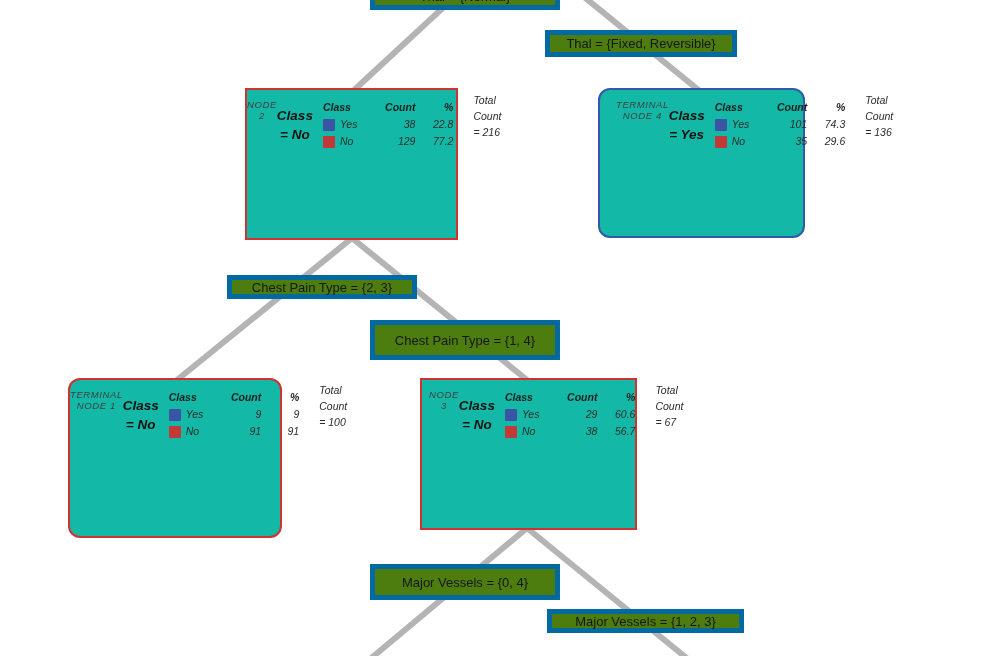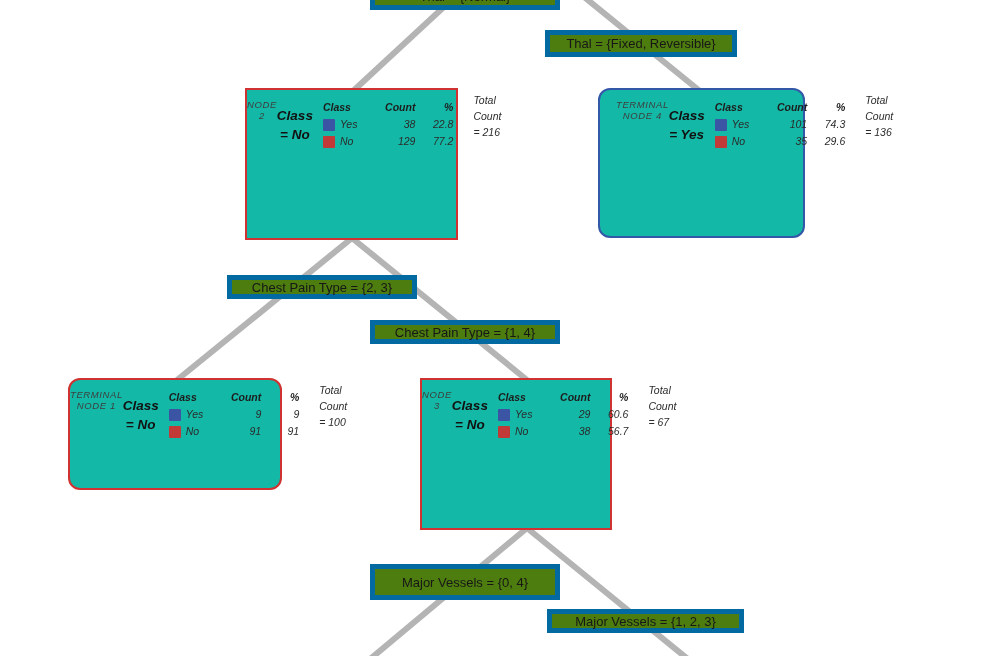--- a/index.html
+++ b/index.html
@@ -60,21 +60,21 @@
     <line x1="578" y1="-8" x2="701" y2="92"></line>
     <line x1="352" y1="238" x2="177" y2="380"></line>
     <line x1="352" y1="238" x2="527" y2="380"></line>
     <line x1="527" y1="528" x2="369" y2="660"></line>
     <line x1="527" y1="528" x2="689" y2="660"></line>
   </svg>
 
   <div class="branch-label" style="left:370px;top:-17px;width:190px;height:27px;">Thal = {Normal}</div>
   <div class="branch-label" style="left:545px;top:30px;width:192px;height:27px;">Thal = {Fixed, Reversible}</div>
   <div class="branch-label" style="left:195px;top:275px;width:190px;height:24px;margin-left:32px;">Chest Pain Type = {2, 3}</div>
-  <div class="branch-label" style="left:370px;top:320px;width:190px;height:24px;">Chest Pain Type = {1, 4}</div>
+  <div class="branch-label" style="left:370px;top:320px;width:190px;height:40px;">Chest Pain Type = {1, 4}</div>
   <div class="branch-label" style="left:370px;top:564px;width:190px;height:36px;">Major Vessels = {0, 4}</div>
   <div class="branch-label" style="left:547px;top:609px;width:197px;height:24px;">Major Vessels = {1, 2, 3}</div>
 
   <div class="node red" style="left:245px;top:88px;width:213px;height:152px;">
     <div class="node-title">NODE 2</div>
     <div class="node-class">Class = No</div>
     <div class="tbl">
       <div class="trow head">
         <span class="c1">Class</span>
         <span class="c2">Count</span>
@@ -132,21 +132,21 @@
       </div>
     </div>
     <div class="sep"></div>
     <div class="total">Total Count = 136</div>
     <div class="bar">
       <div class="seg yes" style="width: 74.3%;"></div>
       <div class="seg no"></div>
     </div>
   </div>
 
-  <div class="node red terminal" style="left:68px;top:378px;width:214px;height:112px;">
+  <div class="node red terminal" style="left:68px;top:378px;width:214px;height:160px;">
     <div class="node-title">TERMINAL NODE 1</div>
     <div class="node-class">Class = No</div>
     <div class="tbl">
       <div class="trow head">
         <span class="c1">Class</span>
         <span class="c2">Count</span>
         <span class="c3">%</span>
       </div>
       <div class="trow">
         <span class="c1">
@@ -166,21 +166,21 @@
       </div>
     </div>
     <div class="sep"></div>
     <div class="total">Total Count = 100</div>
     <div class="bar">
       <div class="seg yes" style="width: 9%;"></div>
       <div class="seg no"></div>
     </div>
   </div>
 
-  <div class="node red" style="left:420px;top:378px;width:192px;height:152px;">
+  <div class="node red" style="left:420px;top:378px;width:217px;height:152px;padding-left:7px;">
     <div class="node-title">NODE 3</div>
     <div class="node-class">Class = No</div>
     <div class="tbl">
       <div class="trow head">
         <span class="c1">Class</span>
         <span class="c2">Count</span>
         <span class="c3">%</span>
       </div>
       <div class="trow">
         <span class="c1">

